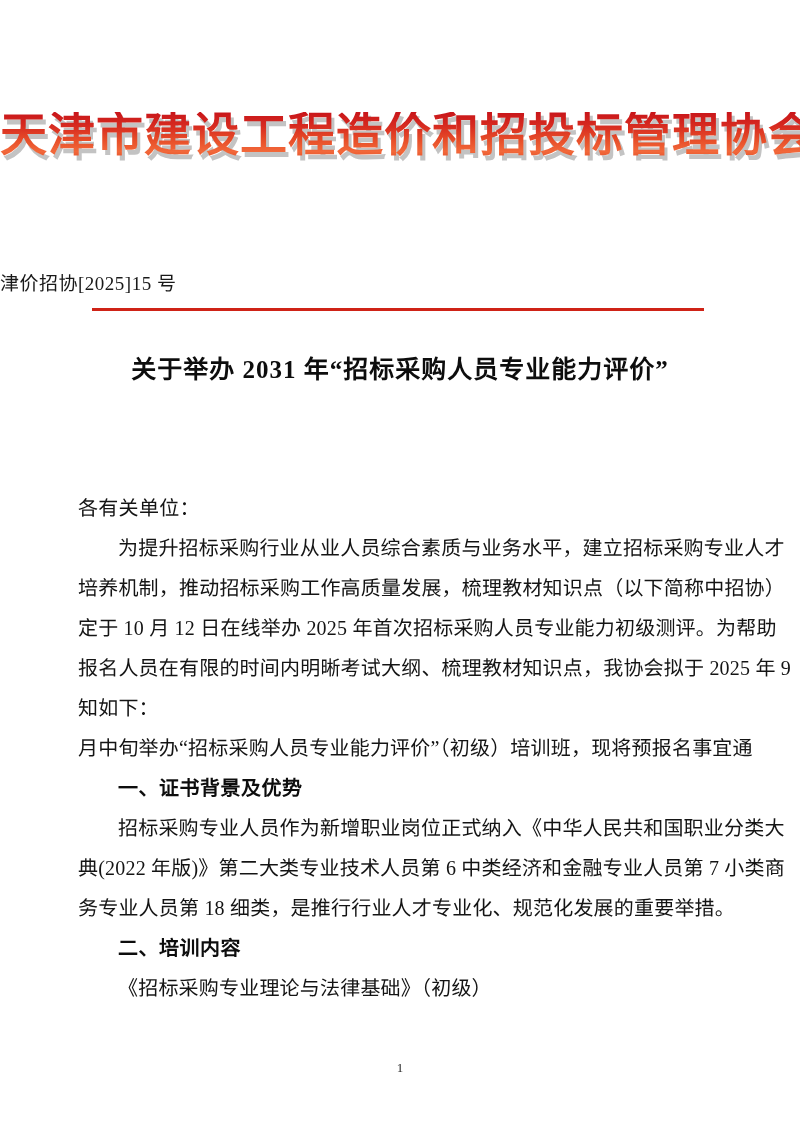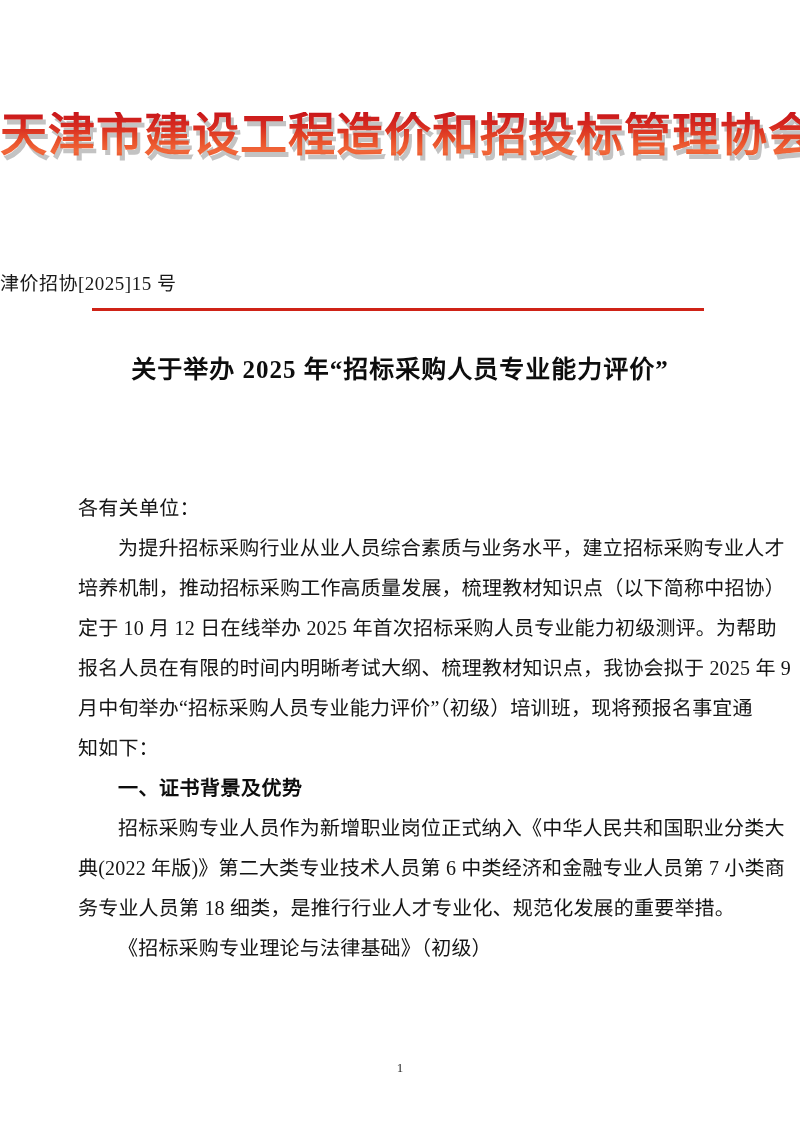--- a/index.html
+++ b/index.html
@@ -194,44 +194,45 @@
       <span>天津市建设工程造价和招投标管理协会</span>
     </div>
     <div class="letterhead-title">天津市建设工程造价和招投标管理协会</div>
   </div>
 
   <div class="doc-number">津价招协[2025]15 号</div>
 
   <div class="red-rule"></div>
 
   <div class="doc-title">
-    <span class="tline">关于举办 2025 年“招标采购人员专业能力评价”</span>
+    <span class="tline">关于举办 2031 年“招标采购人员专业能力评价”</span>
   </div>
 
   <div class="body-area">
 
     <div class="salutation">各有关单位：</div>
 
     <div class="para">
       <span class="pline indent2">为提升招标采购行业从业人员综合素质与业务水平，建立招标采购专业人才</span>
       <span class="pline">培养机制，推动招标采购工作高质量发展，梳理教材知识点（以下简称中招协）</span>
       <span class="pline">定于 10 月 12 日在线举办 2025 年首次招标采购人员专业能力初级测评。为帮助</span>
       <span class="pline">报名人员在有限的时间内明晰考试大纲、梳理教材知识点，我协会拟于 2025 年 9</span>
+      <span class="pline">知如下：</span>
       <span class="pline">月中旬举办“招标采购人员专业能力评价”（初级）培训班，现将预报名事宜通</span>
-      <span class="pline">知如下：</span>
     </div>
 
     <div class="section-heading">一、证书背景及优势</div>
 
     <div class="section-body">
       <span class="pline indent2">招标采购专业人员作为新增职业岗位正式纳入《中华人民共和国职业分类大</span>
       <span class="pline">典(2022 年版)》第二大类专业技术人员第 6 中类经济和金融专业人员第 7 小类商</span>
       <span class="pline">务专业人员第 18 细类，是推行行业人才专业化、规范化发展的重要举措。</span>
     </div>
 
+    <div class="section-heading">二、培训内容</div>
 
     <div class="section-body">
       <span class="pline indent2">《招标采购专业理论与法律基础》（初级）</span>
     </div>
 
   </div>
 
   <div class="page-footer">1</div>
 
 </div>

